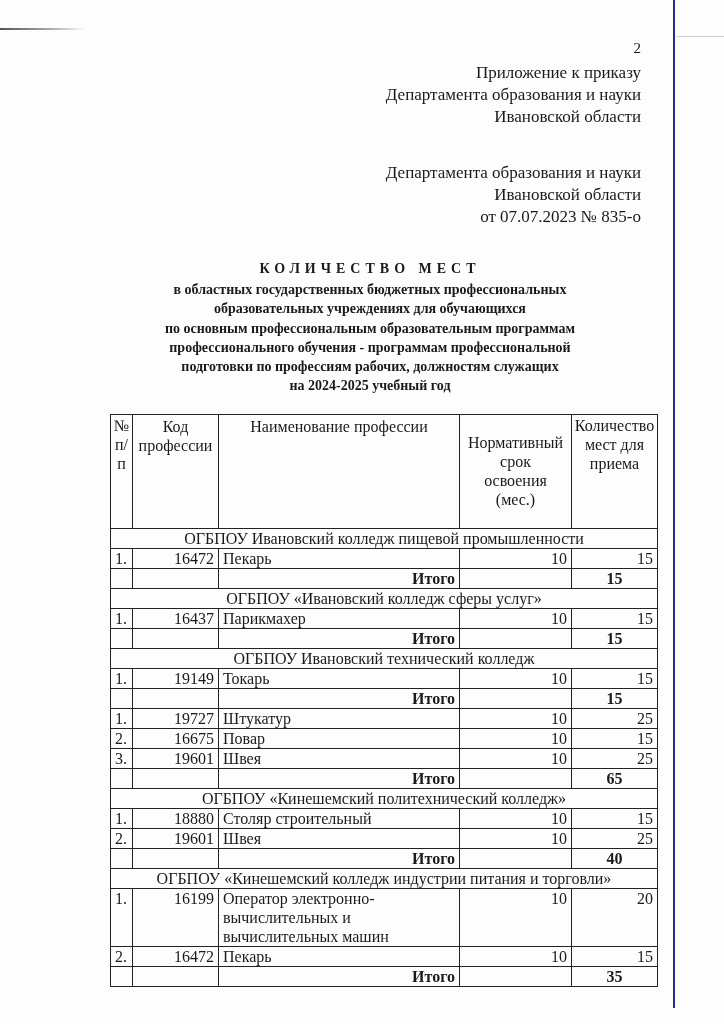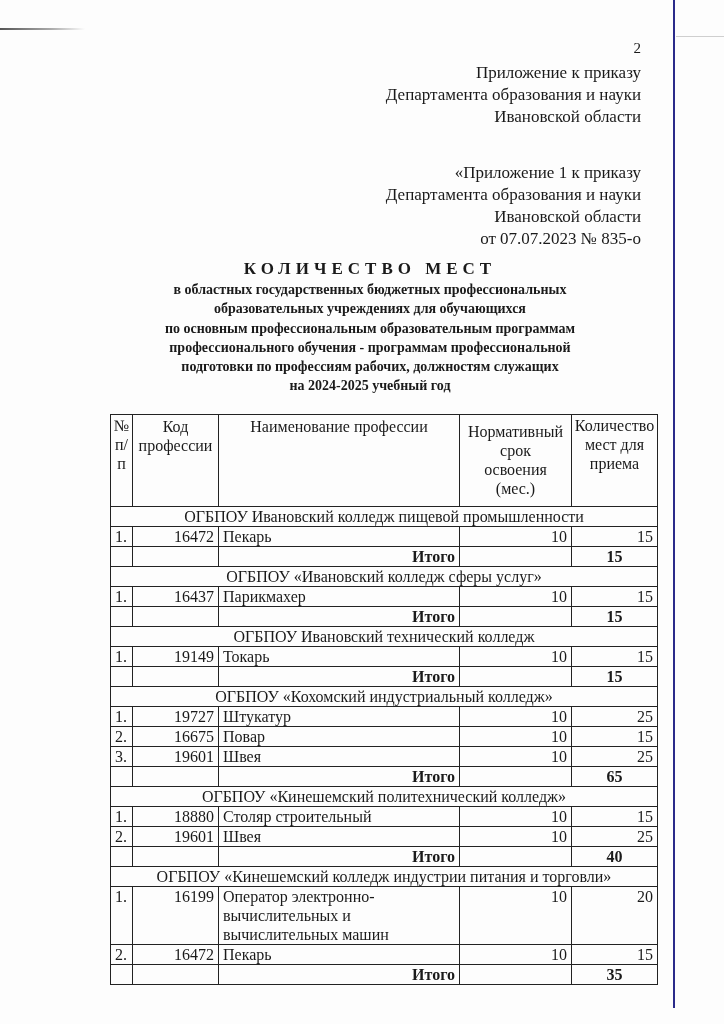--- a/index.html
+++ b/index.html
@@ -17,21 +17,21 @@
 
   .attach { position: absolute; right: 83px; text-align: right; font-size: 17px; line-height: 22px; }
   .attach1 { top: 62px; }
   .attach2 { top: 162px; }
   .hand { font-family: "DejaVu Sans", sans-serif; font-style: italic; color: #2e3fb0; font-size: 14px;
     display: inline-block; border-bottom: 1px solid #222; text-align: center; }
   .hand.date { width: 88px; }
   .hand.num { width: 66px; }
 
   .title-block { position: absolute; left: 80px; width: 580px; top: 258px; text-align: center; font-weight: bold; }
-  .title-main { font-size: 17px; letter-spacing: 5px; line-height: 22px; }
+  .title-main { font-size: 14px; letter-spacing: 5px; line-height: 22px; }
   .title-sub { font-size: 14px; line-height: 19.3px; }
 
   table.places { position: absolute; left: 110px; top: 414px; border-collapse: collapse; width: 547px;
     font-size: 16px; table-layout: fixed; }
   table.places td, table.places th { border: 1.4px solid #222; padding: 0 4px; vertical-align: top; line-height: 19px; }
   table.places th { font-weight: normal; text-align: center; height: 77px; padding-top: 2px; }
   col.c1 { width: 22px; } col.c2 { width: 86px; } col.c3 { width: 241px; } col.c4 { width: 112px; } col.c5 { width: 86px; }
   td.sec { text-align: center; height: 19px; }
   td.num { text-align: left; }
   td.ctr { text-align: right; }
@@ -50,21 +50,20 @@
 
   <div class="page-num">2</div>
 
   <div class="attach attach1">
     <div>Приложение к приказу</div>
     <div>Департамента образования и науки</div>
     <div>Ивановской области</div>
   </div>
 
   <div class="attach attach2">
-    <div>«Приложение 1 к приказу</div>
     <div>Департамента образования и науки</div>
     <div>Ивановской области</div>
     <div>от 07.07.2023 № 835-о</div>
   </div>
 
   <div class="title-block">
     <div class="title-main">КОЛИЧЕСТВО МЕСТ</div>
     <div class="title-sub">в областных государственных бюджетных профессиональных</div>
     <div class="title-sub">образовательных учреждениях для обучающихся</div>
     <div class="title-sub">по основным профессиональным образовательным программам</div>
@@ -87,21 +86,21 @@
           <div>№</div>
           <div>п/п</div>
         </th>
         <th>
           <div>Код</div>
           <div>профессии</div>
         </th>
         <th>
           <div>Наименование  профессии</div>
         </th>
-        <th style="padding:7px 0;">
+        <th style="padding:18px 0;">
           <div>Нормативный</div>
           <div>срок</div>
           <div>освоения</div>
           <div>(мес.)</div>
         </th>
         <th style="padding:1px 0;margin-left:15px;">
           <div>Количество</div>
           <div>мест для</div>
           <div>приема</div>
         </th>
@@ -158,23 +157,20 @@
           <td class="ctr">10</td>
           <td class="ctr">15</td>
         </tr>
         <tr class="total">
           <td></td>
           <td></td>
           <td class="tot-label">Итого</td>
           <td></td>
           <td class="tot-val">15</td>
         </tr>
-        <tr>
-          <td colspan="5" class="sec">ОГБПОУ «Кохомский индустриальный колледж»</td>
-        </tr>
         <tr class="data">
           <td class="num">1.</td>
           <td class="ctr">19727</td>
           <td class="name">
             <div>Штукатур</div>
           </td>
           <td class="ctr">10</td>
           <td class="ctr">25</td>
         </tr>
         <tr class="data">

